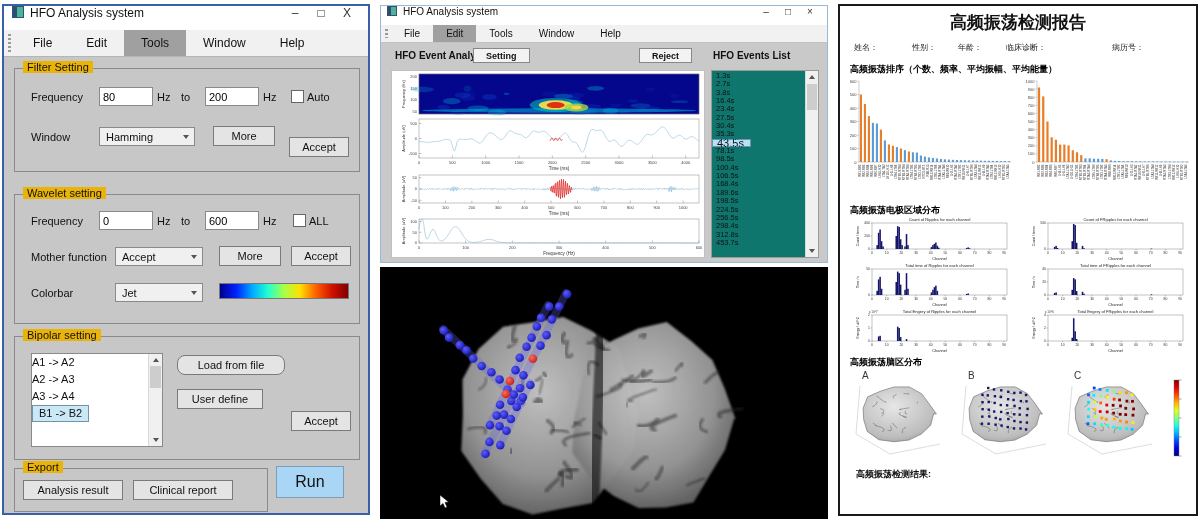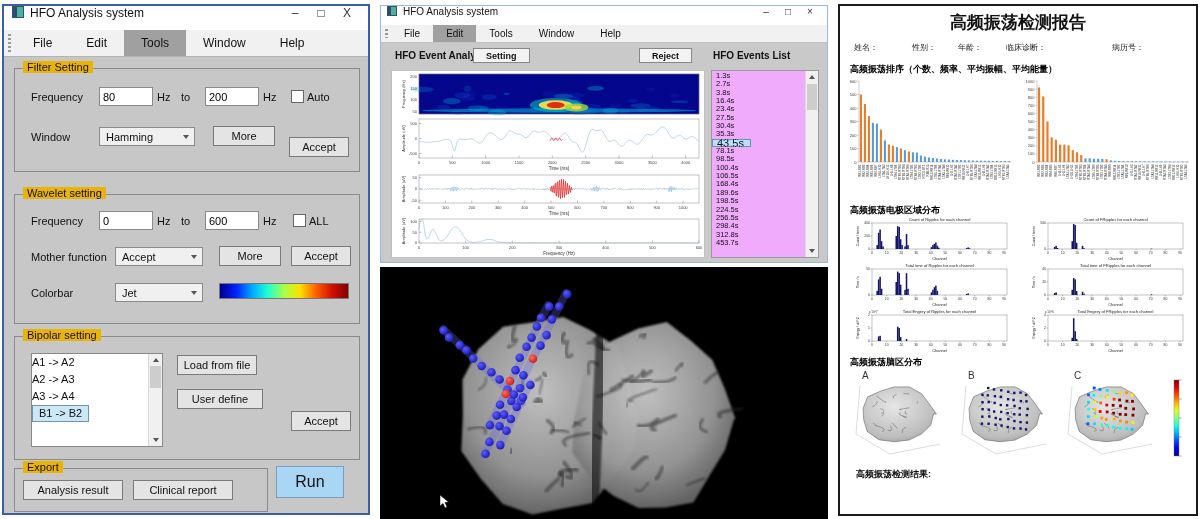--- a/index.html
+++ b/index.html
@@ -51,21 +51,21 @@
            background:#c9c9c9;box-sizing:border-box;}
   .win-mid .titlebar{height:19px;font-size:10px;padding:0 6px;}
   .win-mid .app-icon{width:8px;height:8px;}
   .win-mid .tb-btn{width:22px;font-size:10px;}
   .menubar2{height:17px;background:#f1f1f1;display:flex;font-size:10px;padding-left:10px;position:relative;border-bottom:1px solid #c2c2c2;}
   .menubar2 .menu-item{padding:0 13px;}
   .toolbar2{height:25px;display:flex;align-items:center;font-size:10px;font-weight:700;position:relative;}
   .btn2{position:absolute;border:1px solid #888;background:#f3f3f3;font-size:9px;font-weight:700;height:15px;
         padding:0 12px;display:flex;align-items:center;box-sizing:border-box;}
   .plots-card{position:absolute;left:10px;top:64px;width:312px;height:186px;background:#fff;border:1px solid #c0c0c0;}
-  .events-card{position:absolute;left:330px;top:64px;width:106px;height:186px;background:#f0abfc;border:1px solid #9a9a9a;}
+  .events-card{position:absolute;left:330px;top:64px;width:106px;height:186px;background:#0f766e;border:1px solid #9a9a9a;}
   .ev-list{position:absolute;left:0;top:1px;right:12px;bottom:0;font-size:7.5px;}
   .ev-item{height:8.35px;line-height:8.35px;padding-left:4px;}
   .ev-item.sel{background:#b9e0f7;outline:1px dotted #5599cc;outline-offset:-1px;}
   .events-card .sb{width:12px;}
   
   .brain-panel{position:absolute;left:380px;top:267px;width:448px;height:252px;background:#000;}
   
   .report{position:absolute;left:838px;top:4px;width:360px;height:512px;background:#fff;
           border:2px solid #1a1a1a;box-sizing:border-box;}
   .rep-title{font-family:"Liberation Serif",serif;font-size:17px;font-weight:700;text-align:center;margin-top:5px;}
@@ -155,21 +155,21 @@
         <div class="sb">
           <div class="sb-up">
               <span class="tri-up"></span>
             </div>
           <div class="sb-thumb" style="top:12px;height:22px;"></div>
           <div class="sb-dn">
               <span class="tri-dn"></span>
             </div>
         </div>
       </div>
-      <div class="btn" style="left:162px;top:18px;width:80px;">Load from file</div>
+      <div class="btn" style="left:162px;top:18px;width:108px;border-radius:8px;">Load from file</div>
       <div class="btn" style="left:162px;top:52px;width:86px;">User define</div>
       <div class="btn" style="left:276px;top:74px;width:60px;">Accept</div>
     </div>
 
     <div class="grp" style="left:10px;top:462px;width:252px;height:42px;">
       <span class="legend">Export</span>
       <div class="btn" style="left:8px;top:11px;width:100px;">Analysis result</div>
       <div class="btn" style="left:118px;top:11px;width:100px;">Clinical report</div>
     </div>
 

